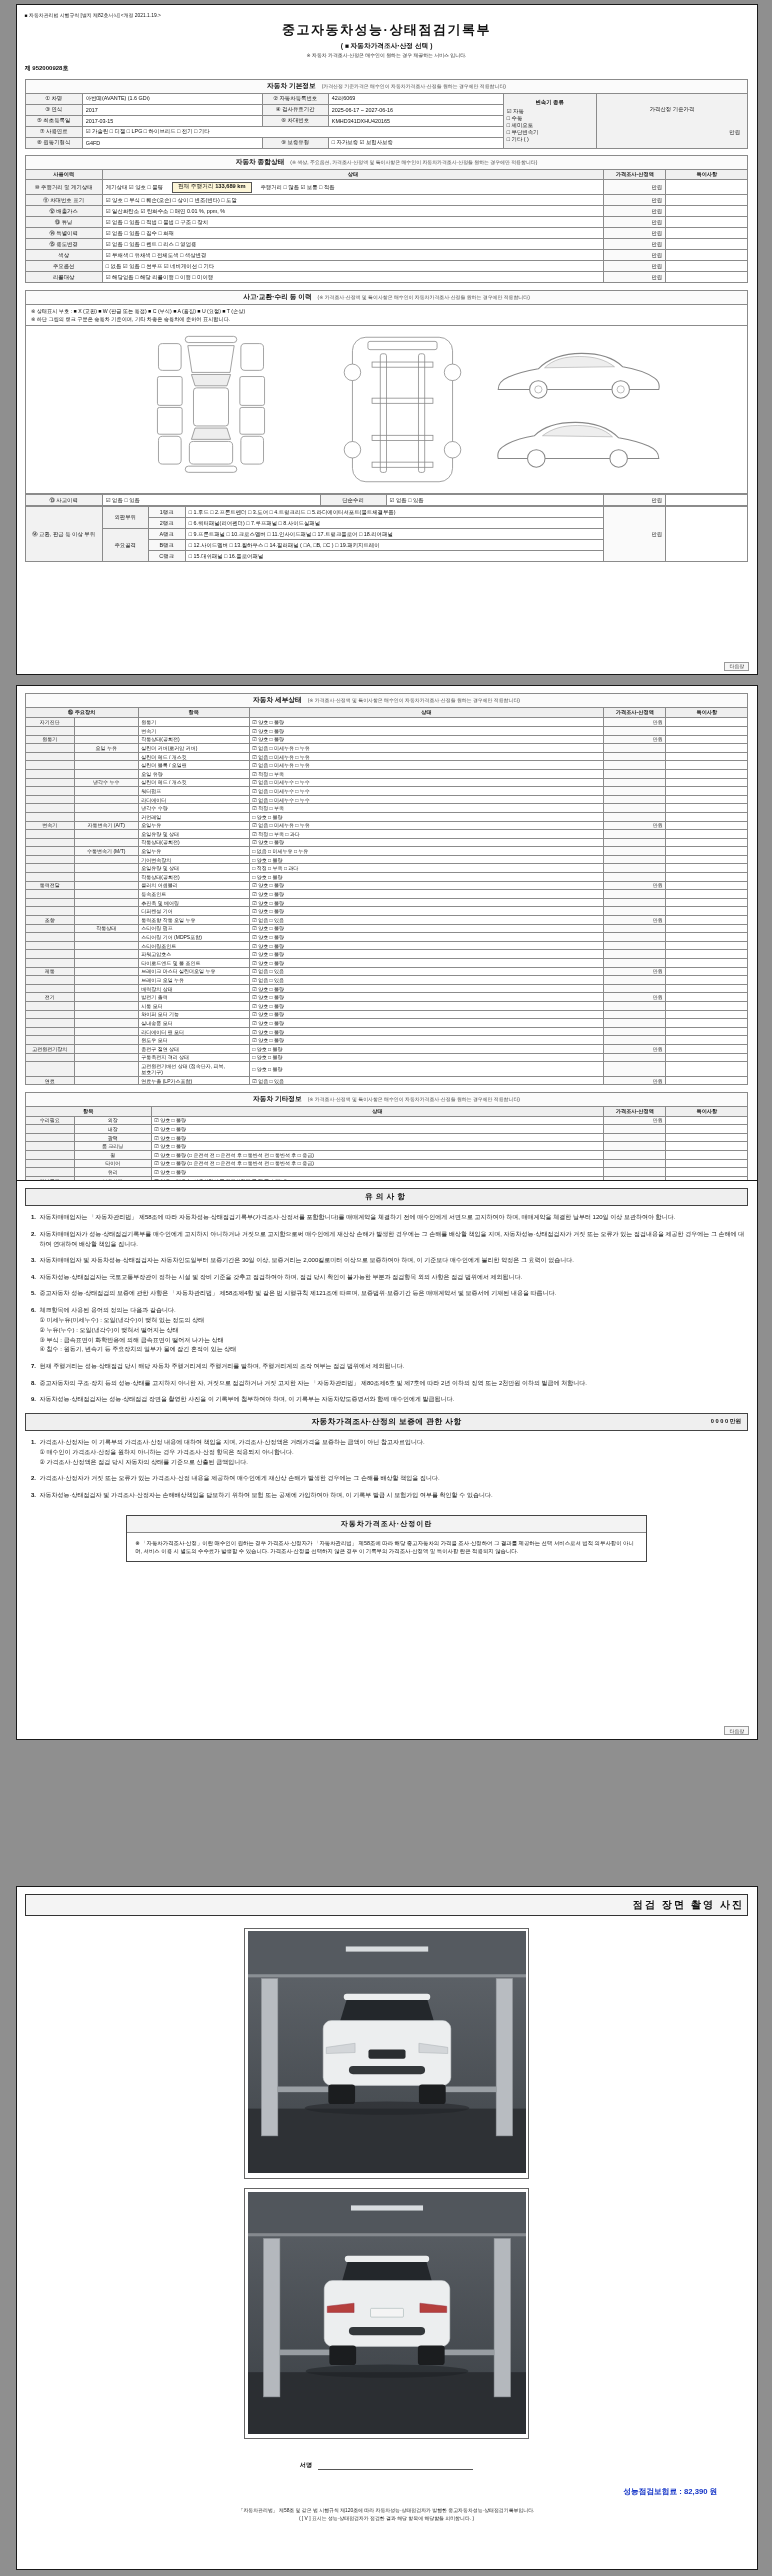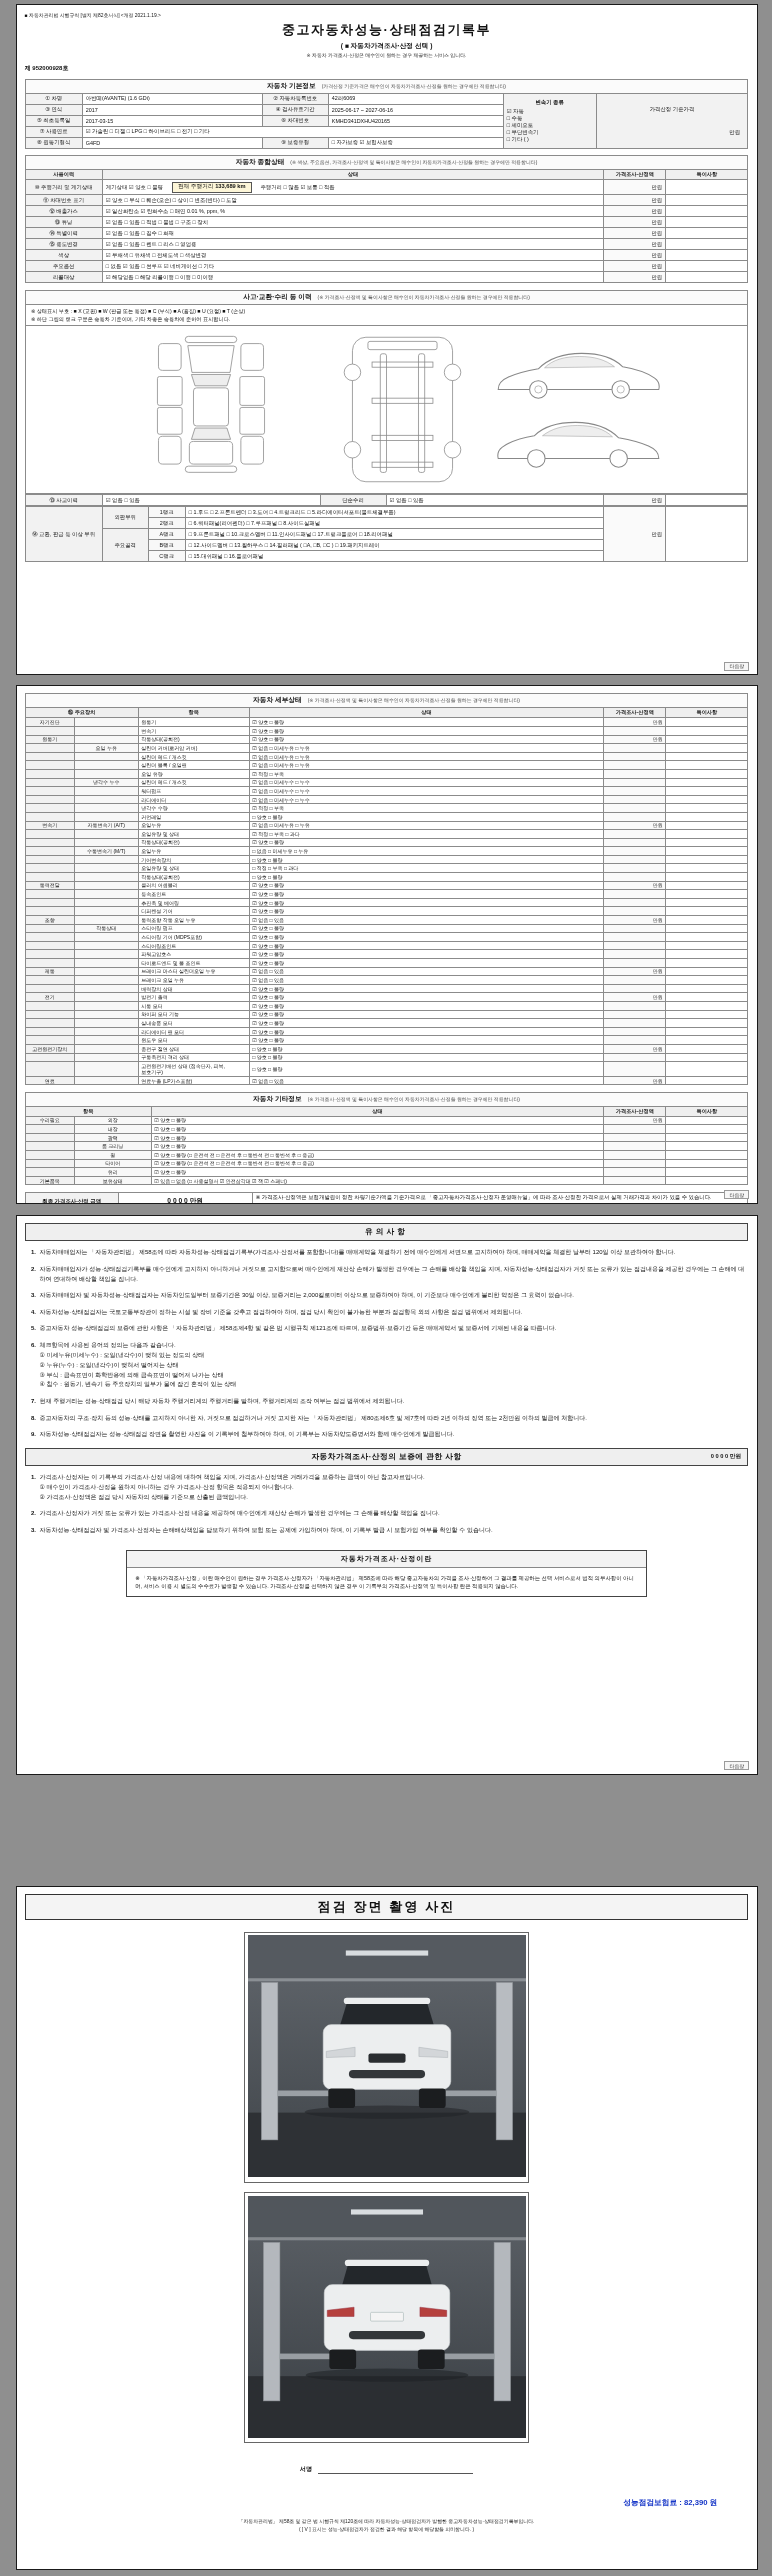--- a/index.html
+++ b/index.html
@@ -1,21 +1,21 @@
 <!DOCTYPE html>
 <html lang="ko" style="font-size:8.2px"><head>
 <meta charset="utf-8">
 <style>
   *{box-sizing:border-box;margin:0;padding:0}
   html,body{width:773px;height:2576px}
   body{position:relative;background:#8f8f8f;font-family:"Liberation Sans","DejaVu Sans",sans-serif;color:#111}
   .sheet{position:absolute;left:15.5px;width:742px;background:#fff;border:0.5px solid #1a1a1a;padding:7.2px 8.2px 13.4px;overflow:hidden}
   #s1{top:4.1px;height:671px}
   #s2{top:685px;height:519px}
-  #s3{top:1215px;height:560px}
+  #s3{top:1180px;height:560px}
   #s4{top:1886px;height:684px}
   .next-tag{position:absolute;right:7.2px;bottom:3.6px;font-size:4.9px;color:#333;border:0.5px solid #9a9a9a;background:#f6f6f6;padding:0.5px 4.1px}
   .form-ref{font-size:4.9px;color:#111}
   .doc-title{font-size:13px;font-weight:bold;letter-spacing:1.5px;text-align:center;margin-top:3px}
   .doc-sub{text-align:center;font-size:6.7px;font-weight:bold;margin-top:2.6px}
   .doc-note{text-align:center;font-size:4.9px;color:#222;margin-top:1.5px}
   .doc-no{font-size:6px;font-weight:bold;margin:5.2px 0 1.5px}
   .sec-head{margin-top:6.2px;border:0.5px solid #8b8b8b;border-bottom:none;background:#fbfbfb;text-align:center;padding:2.1px 0;font-size:6.7px;font-weight:bold}
   .sec-head .sub{font-size:4.9px;font-weight:normal;color:#444;margin-left:4.1px}
   .t{width:100%;border-collapse:collapse;table-layout:fixed}
@@ -38,27 +38,27 @@
   .diagrams{border:0.5px solid #8b8b8b;display:flex;justify-content:center;align-items:center;gap:24px;padding:6.2px 5.2px;background:#fff}
   .side-stack{display:flex;flex-direction:column;gap:7.2px}
   .big-head{border:0.8px solid #444;background:#efefef;text-align:center;font-weight:bold;font-size:7.7px;padding:3.1px;letter-spacing:3.1px;position:relative}
   .g-amount{position:absolute;right:6.2px;top:4.1px;font-size:5.7px;letter-spacing:0}
   .n-item{display:flex;gap:3.6px;margin-top:6.7px;font-size:6px;line-height:1.65}
   .n-no{flex:0 0 11.3px;text-align:right;font-weight:bold}
   .n-txt{flex:1}
   .info-box{width:72%;margin:14.4px auto 0;border:1px solid #444}
   .info-title{text-align:center;font-size:7px;font-weight:bold;border-bottom:0.5px solid #888;padding:3.1px;background:#f3f3f3;letter-spacing:1px}
   .info-text{padding:5.2px 8.2px;font-size:5.4px;line-height:1.6}
-  .photo-head{border:0.8px solid #333;background:#f4f4f4;text-align:center;font-weight:bold;font-size:13px;padding:3.1px;letter-spacing:2.1px}
+  .photo-head{border:0.8px solid #333;background:#f4f4f4;text-align:right;font-weight:bold;font-size:10px;padding:3.1px;letter-spacing:2.1px}
   .photo-wrap{display:flex;flex-direction:column;align-items:center;gap:9.3px;margin-top:11.3px}
   .photo-frame{border:0.5px solid #666;background:#fff;padding:2.6px}
   .sign-area{margin-top:13.4px;display:flex;justify-content:center}
   .sign-box{display:flex;align-items:flex-end;gap:6.2px;font-size:6.2px;font-weight:bold}
   .sign-line{width:155px;border-bottom:0.5px solid #555;height:17.5px}
-  .fee{text-align:right;margin:24px 31px 0 0;font-size:7.7px;font-weight:bold;color:#1535c7}
+  .fee{text-align:right;margin:17px 31px 0 0;font-size:7.7px;font-weight:bold;color:#1535c7}
   .footer{margin-top:9.3px;text-align:center;font-size:4.9px;color:#222;line-height:1.7}
 </style>
 </head>
 <body>
 
 <div class="sheet" id="s1">
   <div class="form-ref">■ 자동차관리법 시행규칙 [별지 제82호서식] &lt;개정 2021.1.19.&gt;</div>
 
   <div>
     <div class="doc-title">중고자동차성능·상태점검기록부</div>

